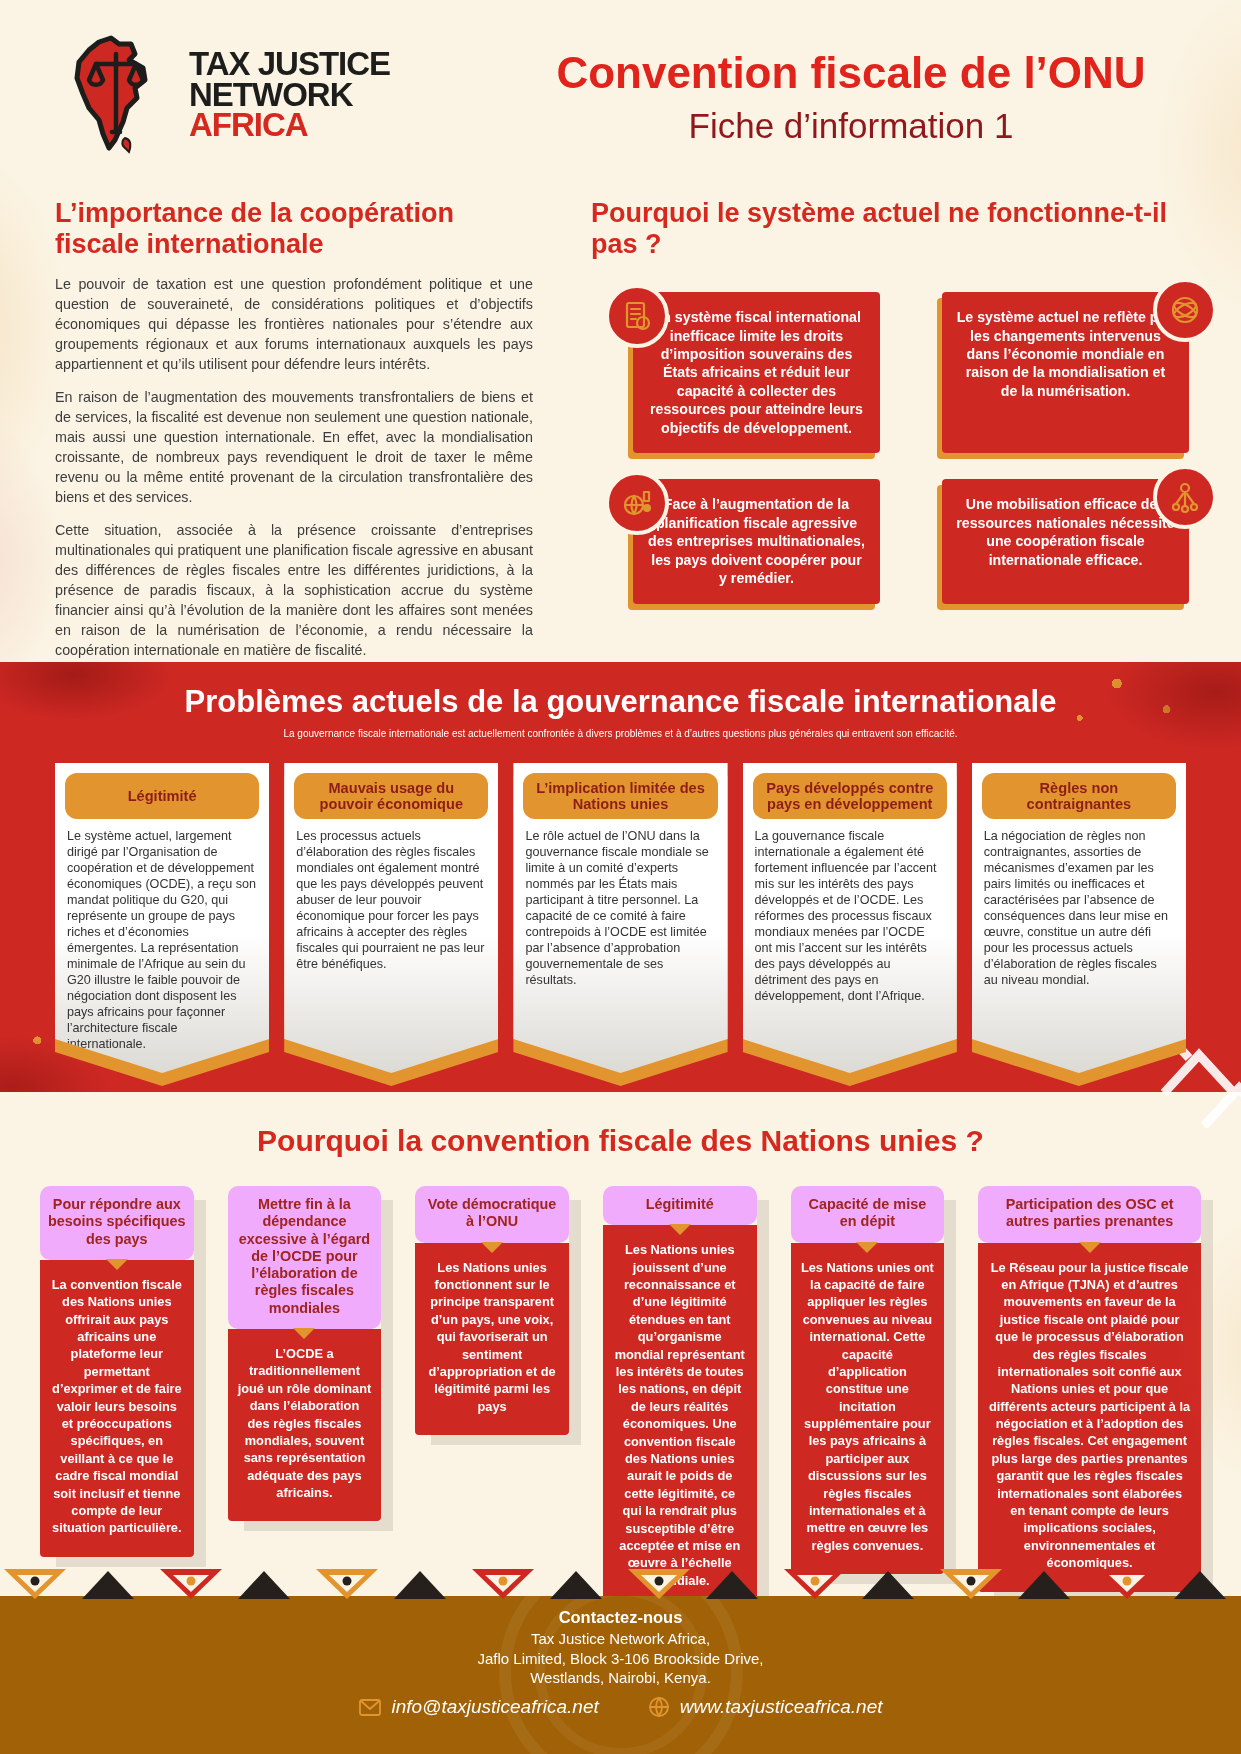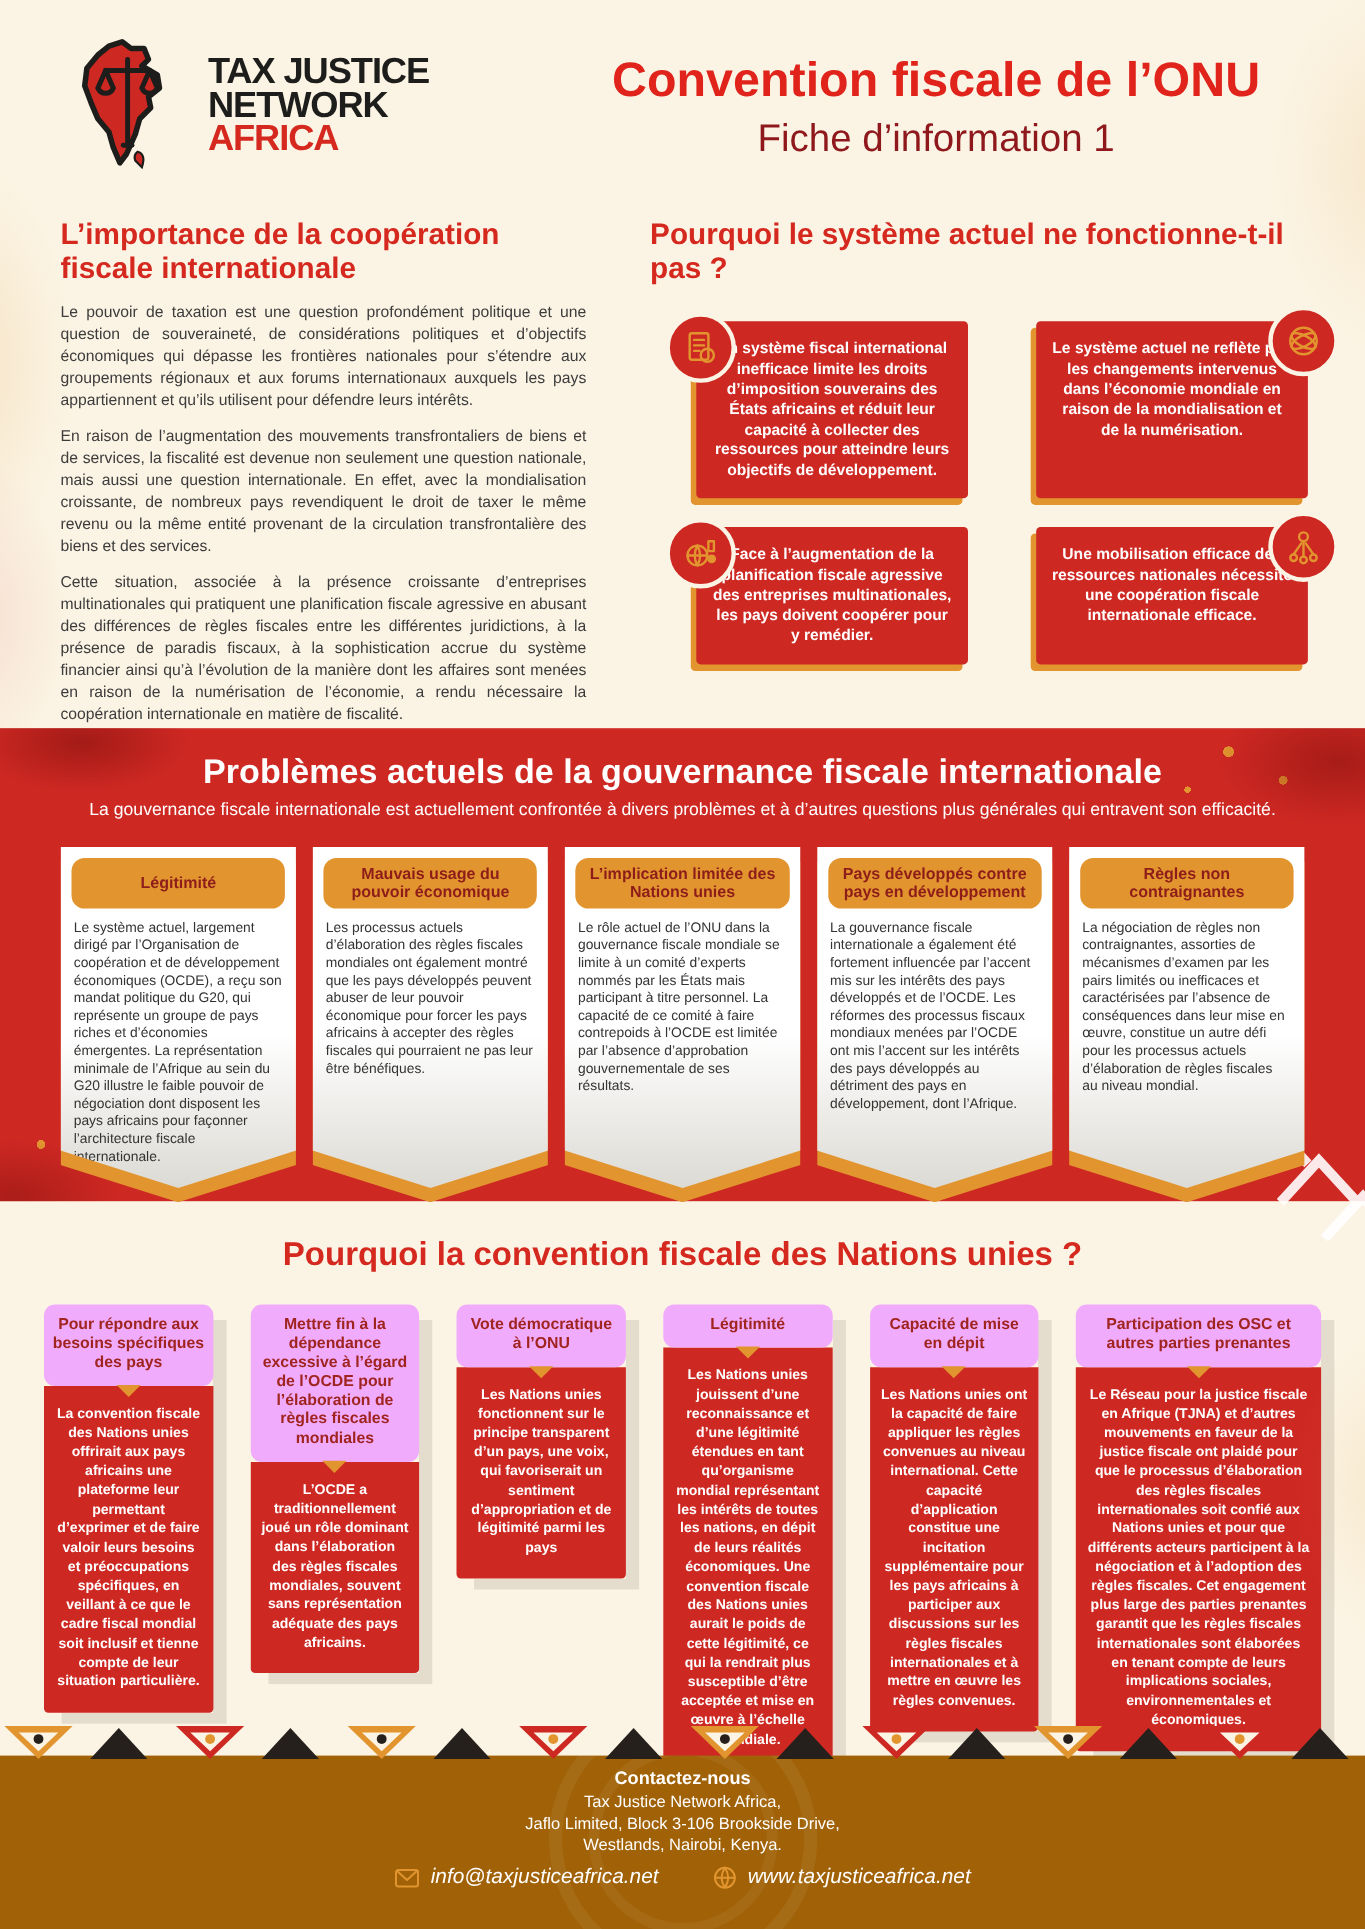--- a/index.html
+++ b/index.html
@@ -42,21 +42,21 @@
         background-color:#ce2823;background-image:
         radial-gradient(ellipse 150px 70px at 6% 3%, rgba(128,16,12,.55), transparent 65%),
         radial-gradient(ellipse 170px 90px at 98% 7%, rgba(128,16,12,.5), transparent 65%),
         radial-gradient(ellipse 150px 80px at 1% 99%, rgba(128,16,12,.45), transparent 65%),
         radial-gradient(circle 5px at 90% 5%, #e2952f 98%, transparent),
         radial-gradient(circle 4px at 94% 11%, #e2952f 98%, transparent),
         radial-gradient(circle 3px at 87% 13%, #e2952f 98%, transparent),
         radial-gradient(circle 4px at 3% 88%, #e2952f 98%, transparent),
         radial-gradient(circle 3px at 7% 82%, #e2952f 98%, transparent);}
   .band-title{color:#fff;text-align:center;font-size:31px;font-weight:bold;margin:2px 0 8px;}
-  .band-subtitle{color:#fff;text-align:center;font-size:16px;margin:0 0 24px;}
+  .band-subtitle{color:#fff;text-align:center;font-size:10px;margin:0 0 24px;}
   .cards{display:flex;gap:15px;align-items:stretch;position:relative;z-index:1;}
   .card{flex:1;position:relative;height:310px;}
   .card .layer{position:absolute;inset:0;
         clip-path:polygon(0 0,100% 0,100% calc(100% - 34px),50% 100%,0 calc(100% - 34px));}
   .card .layer.orange{background:#e2952f;transform:translateY(13px);}
   .card .layer.white{background:linear-gradient(180deg,#ffffff 55%,#dcdad4 100%);}
   .pill{margin:10px 10px 6px;background:#e2952f;border-radius:12px;min-height:46px;display:flex;
         align-items:center;justify-content:center;color:#8e1d1a;font-weight:bold;font-size:14.6px;
         line-height:1.12;text-align:center;padding:4px 6px;box-sizing:border-box;}
   .card-body{padding:4px 12px;font-size:12.6px;line-height:1.27;color:#333;text-align:left;}

